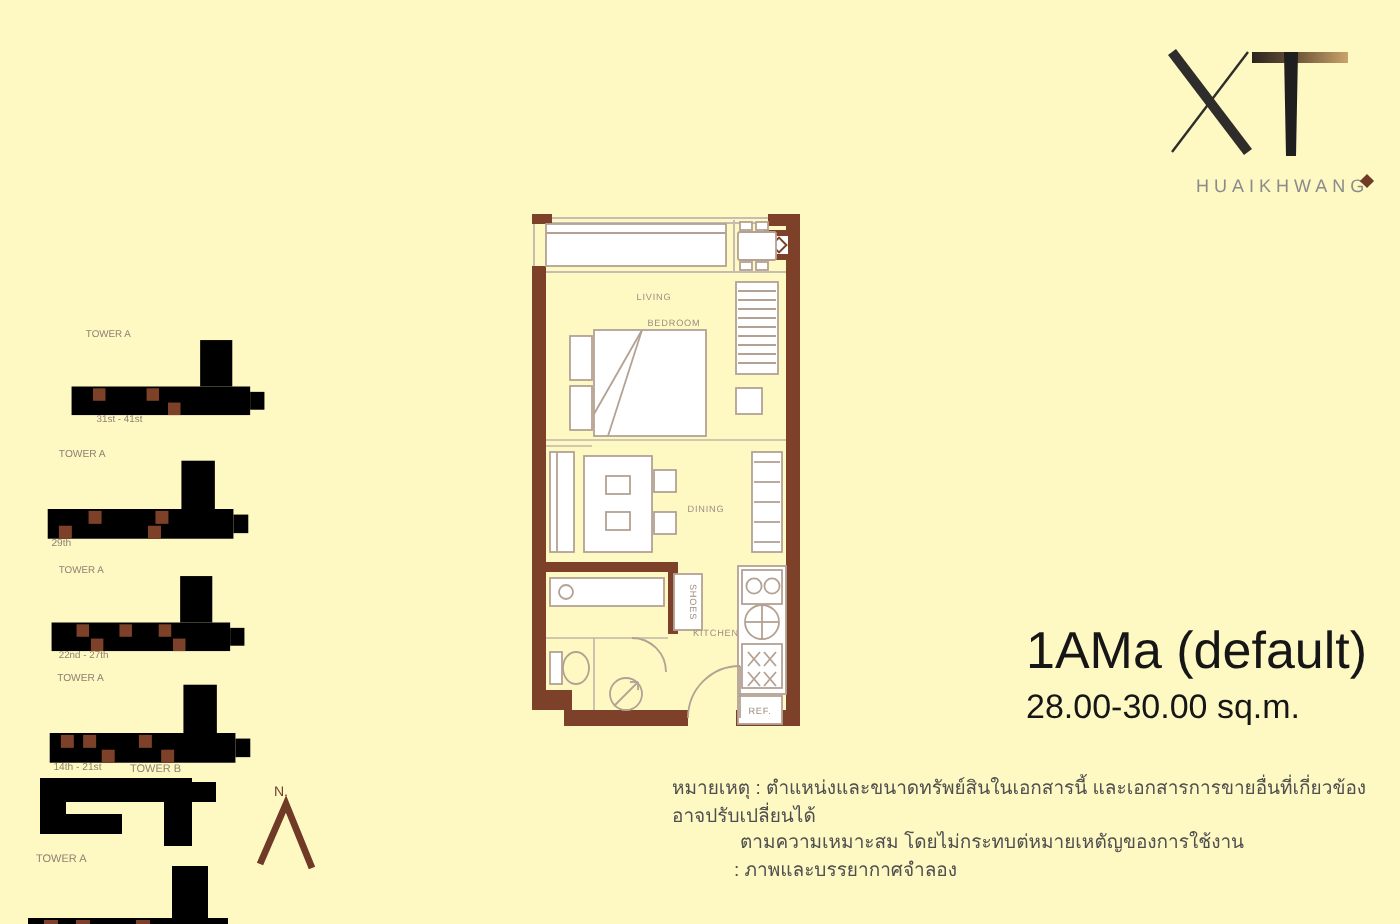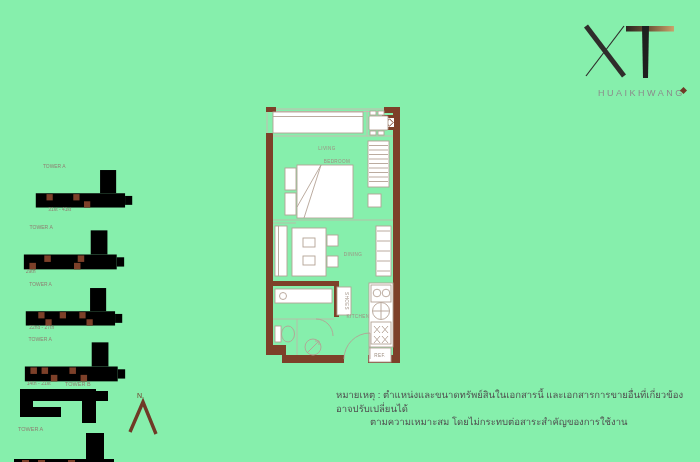--- a/index.html
+++ b/index.html
@@ -1,17 +1,17 @@
 <!DOCTYPE html>
 <html><head>
 <meta charset="utf-8">
 <style>
   html,body{margin:0;padding:0;background:#ffffff;}
   .page{
-    position:relative;width:700px;height:462px;background:#86efac;
+    position:relative;width:700px;height:462px;background:#fef9c3;
     overflow:hidden;font-family:"Liberation Sans",sans-serif;
   }
   .abs{position:absolute;}
   .kp .hl{fill:#7d4029;stroke:none;}
   .kp text{fill:#8f8072;font-family:"Liberation Sans",sans-serif;}
   
   .fp .wall{fill:#7d4029;stroke:none;}
   .fp .bal{stroke:#c7bcb1;stroke-width:1;fill:none;}
   .fp .fur{stroke:#b3a294;stroke-width:0.9;fill:#ffffff;}
   .fp .furl{stroke:#b3a294;stroke-width:0.9;fill:none;}
@@ -293,20 +293,25 @@
     <g>
       <line x1="8" y1="4" x2="46" y2="54" stroke="#2f2d2b" stroke-width="5"></line>
       <line x1="46" y1="4" x2="8" y2="54" stroke="#2f2d2b" stroke-width="1.2"></line>
       <rect x="48" y="4" width="48" height="5.5" fill="url(#goldgrad)"></rect>
       <polygon points="64,4 71,4 70,56 65,56" fill="#1f1f1f"></polygon>
     </g>
     <text x="20" y="74" font-size="9" letter-spacing="2.5" fill="#8b8b8b" font-family="Liberation Sans,sans-serif">HUAIKHWANG</text>
     <rect x="103" y="66" width="5" height="5" transform="rotate(45 105.5 68.5)" fill="#6f3a26"></rect>
   </svg>
 
+  <div class="abs" style="left:513px;top:310px;">
+    <div class="unit-name">1AMa (default)</div>
+    <div class="unit-area">28.00-30.00 sq.m.</div>
+  </div>
 
   <div class="abs remark" style="left:336px;top:388px;">
     <div class="r1">หมายเหตุ : ตำแหน่งและขนาดทรัพย์สินในเอกสารนี้ และเอกสารการขายอื่นที่เกี่ยวข้อง อาจปรับเปลี่ยนได้</div>
-    <div class="r2">ตามความเหมาะสม โดยไม่กระทบต่อสาระสำคัญของการใช้งาน</div>
+    <div class="r2">ตามความเหมาะสม โดยไม่กระทบต่หมายเหตัญของการใช้งาน</div>
+    <div class="r3">: ภาพและบรรยากาศจำลอง</div>
 
   </div>
 
 </div>
 
 </body></html>

